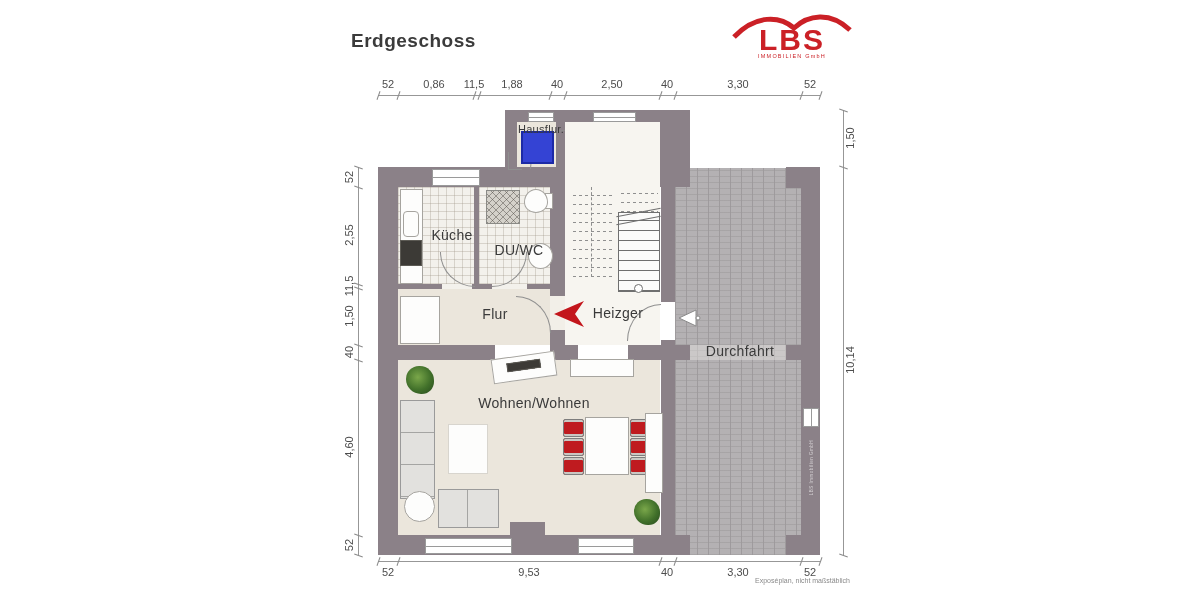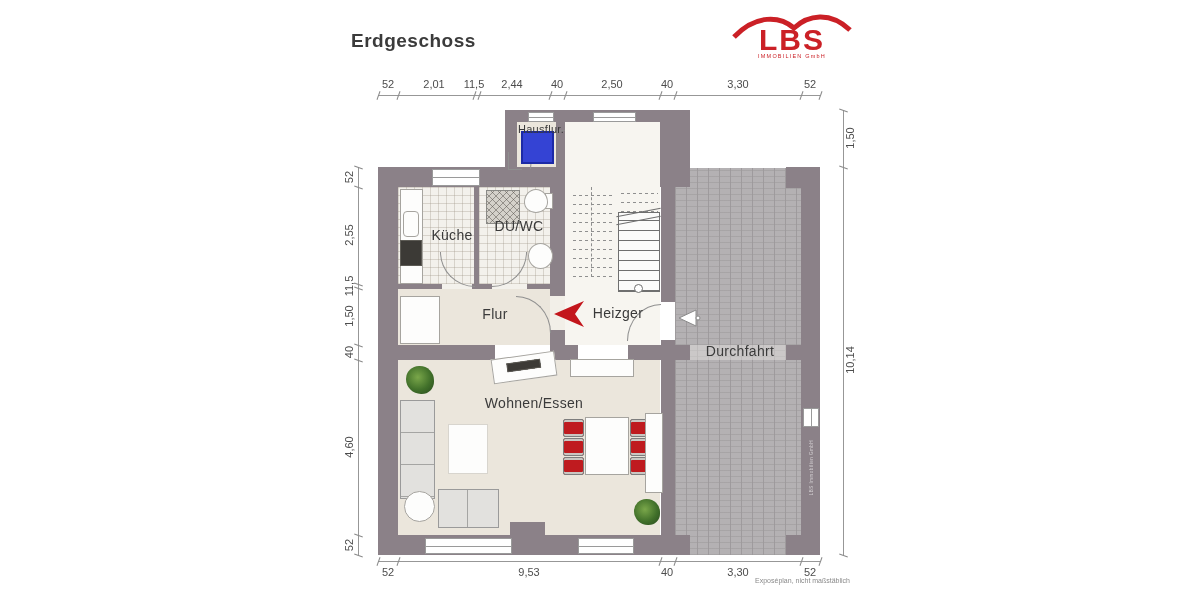--- a/index.html
+++ b/index.html
@@ -178,42 +178,42 @@
   <svg class="abs" style="left:554px;top:301px;" width="30" height="26" viewBox="0 0 30 26">
     <polygon points="30,0 0,13 30,26 21,13" fill="#c3161c"></polygon>
   </svg>
   <svg class="abs" style="left:677px;top:308px;" width="24" height="20" viewBox="0 0 24 20">
     <polygon points="19,2 2,10 19,18" fill="#ffffff" stroke="#8a8a8a" stroke-width="1"></polygon>
     <circle cx="21" cy="10" r="2" fill="#ffffff" stroke="#8a8a8a" stroke-width="1"></circle>
   </svg>
 
   <div class="room-label small" style="left:541px;top:129px;">Hausflur.</div>
   <div class="room-label" style="left:452px;top:235px;">Küche</div>
-  <div class="room-label" style="left:519px;top:226px;">DU/WC</div>
+  <div class="room-label" style="left:519px;top:250px;">DU/WC</div>
   <div class="room-label" style="left:495px;top:314px;text-align:center;">Flur</div>
   <div class="room-label" style="left:618px;top:313px;">Heizger</div>
-  <div class="room-label" style="left:534px;top:403px;">Wohnen/Essen</div>
+  <div class="room-label" style="left:534px;top:403px;">Wohnen/Wohnen</div>
   <div class="room-label" style="left:740px;top:351px;">Durchfahrt</div>
   <div class="watermark">LBS Immobilien GmbH</div>
 
   <div class="dimline" style="left:378px;top:95px;width:442px;height:1px;"></div>
   <div class="tick" style="left:378px;top:91px;"></div>
     <div class="tick" style="left:398px;top:91px;"></div>
   <div class="tick" style="left:474px;top:91px;"></div>
     <div class="tick" style="left:479px;top:91px;"></div>
   <div class="tick" style="left:550px;top:91px;"></div>
     <div class="tick" style="left:565px;top:91px;"></div>
   <div class="tick" style="left:660px;top:91px;"></div>
     <div class="tick" style="left:675px;top:91px;"></div>
   <div class="tick" style="left:801px;top:91px;"></div>
     <div class="tick" style="left:820px;top:91px;"></div>
   <div class="dim" style="left:366px;top:78px;">52</div>
-  <div class="dim" style="left:412px;top:78px;">2,01</div>
+  <div class="dim" style="left:412px;top:78px;">0,86</div>
   <div class="dim" style="left:452px;top:78px;">11,5</div>
-  <div class="dim" style="left:490px;top:78px;">2,44</div>
+  <div class="dim" style="left:490px;top:78px;">1,88</div>
   <div class="dim" style="left:535px;top:78px;">40</div>
   <div class="dim" style="left:590px;top:78px;">2,50</div>
   <div class="dim" style="left:645px;top:78px;">40</div>
   <div class="dim" style="left:716px;top:78px;">3,30</div>
   <div class="dim" style="left:788px;top:78px;">52</div>
 
   <div class="dimline" style="left:358px;top:167px;width:1px;height:388px;"></div>
   <div class="tickv" style="left:354px;top:167px;"></div>
     <div class="tickv" style="left:354px;top:187px;"></div>
   <div class="tickv" style="left:354px;top:284px;"></div>

